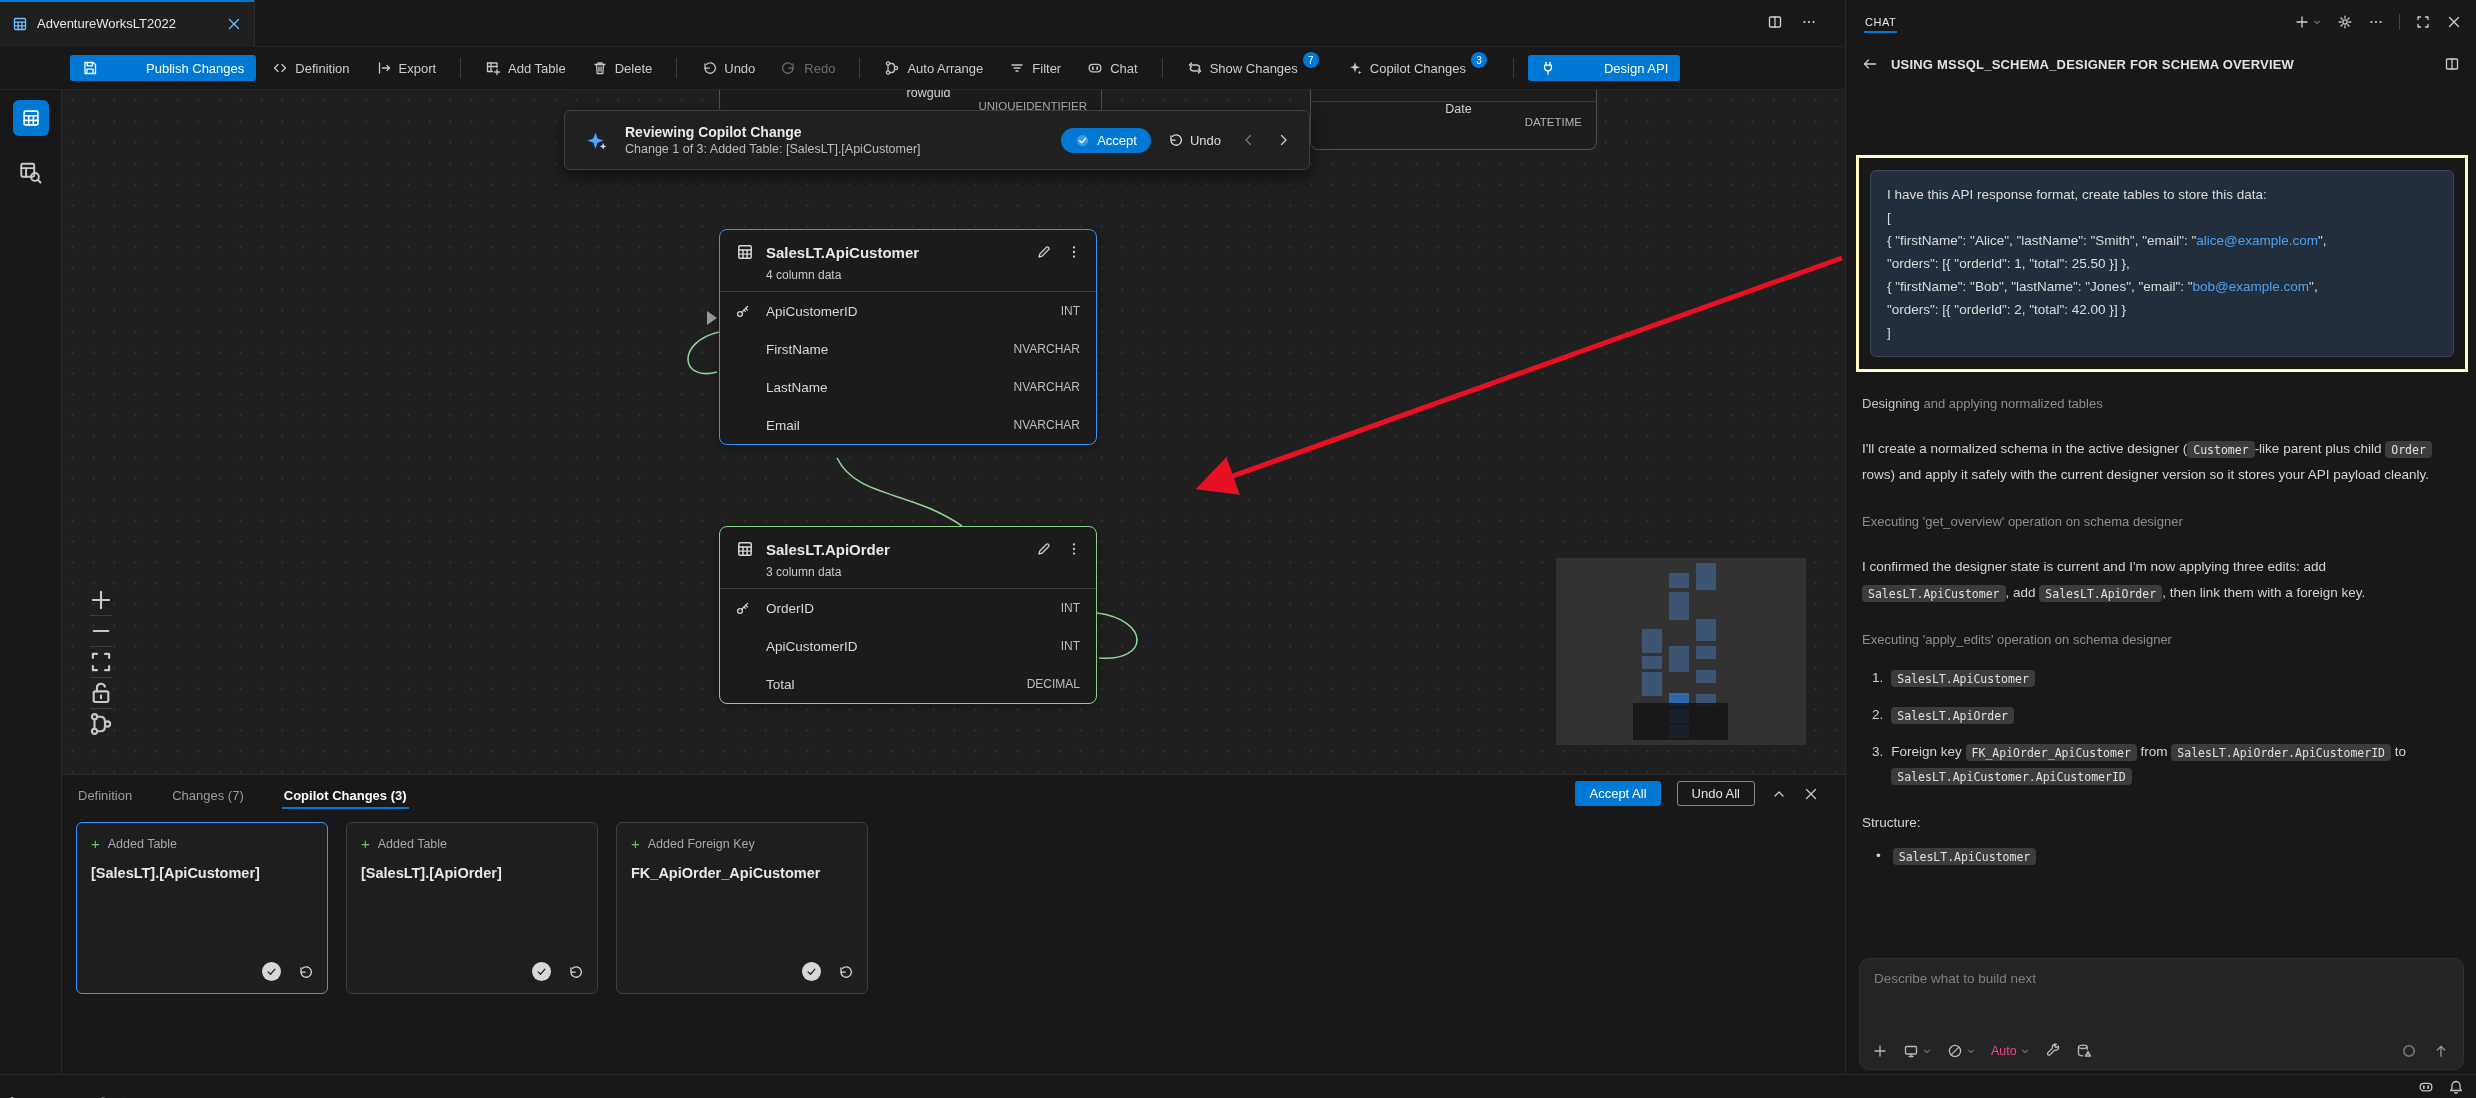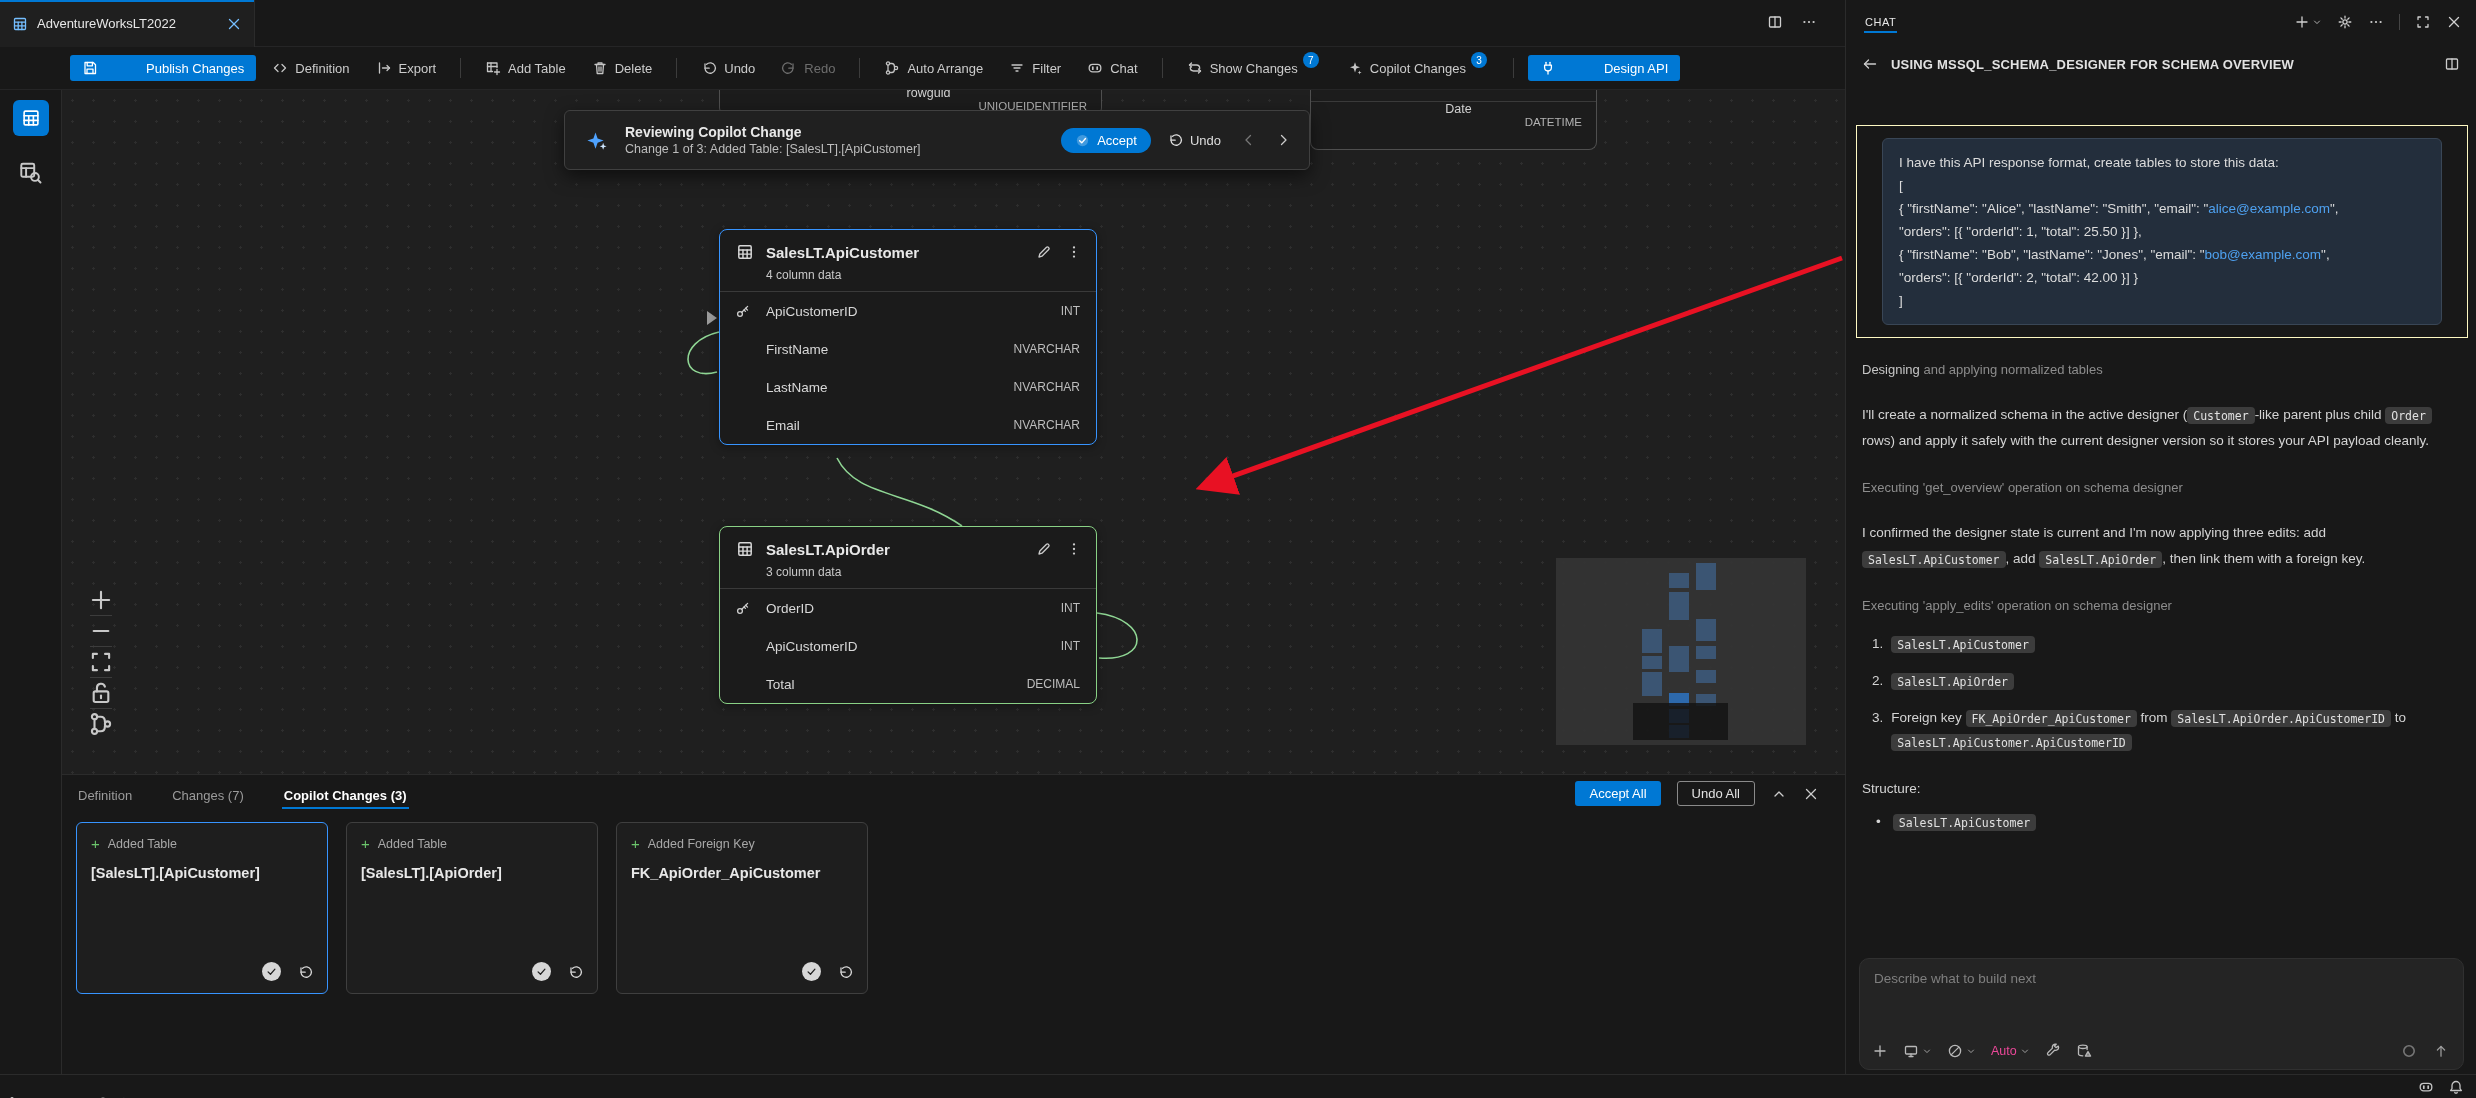--- a/index.html
+++ b/index.html
@@ -118,21 +118,21 @@
   .chat-label { font-size:11px; letter-spacing:.5px; color:#e7e7e7; position:relative; padding:13px 1px; }
   .chat-label::after { content:""; position:absolute; left:0; right:0; bottom:8px; height:2px; background:#0078d4; }
   .chat-head-acts { margin-left:auto; display:flex; align-items:center; gap:15px; color:#cfcfcf; }
   .vsep { width:1px; height:16px; background:#454545; }
   .plusdrop { display:flex; align-items:center; gap:2px; }
   .plusdrop .chev { width:10px; height:10px; }
   .chat-title-row { position:absolute; left:0; top:44px; width:100%; height:40px; display:flex; align-items:center; gap:13px; padding:0 16px; }
   .chat-title { font-size:13px; font-weight:bold; color:#e2e2e2; letter-spacing:.2px; white-space:nowrap; overflow:hidden; flex:1; }
   .chat-body { position:absolute; left:0; top:84px; width:100%; height:868px; padding:0 16px; overflow:hidden; }
 
-  .anno-box { margin:41px -8px 0 -6px; border:1px solid #fef9c3; padding:12px 25px; }
+  .anno-box { margin:71px -8px 0 -6px; border:3px solid #fef9c3; padding:12px 11px; }
   .bubble { background:#232e3c; border:1px solid #394656; border-radius:6px; padding:12px 16px; }
   .bubble .line { font-size:13.5px; line-height:23px; color:#dcdcdc; white-space:nowrap; }
   .bubble .link { color:#4ea1f0; }
 
   .flow .status { margin-top:24px; font-size:13px; color:#8d8d8d; line-height:20px; }
   .flow .status .lead { color:#c6c6c6; }
   .flow .status:first-child { margin-top:22px; }
   .flow .para { margin-top:22px; font-size:13.5px; color:#d4d4d4; line-height:26px; }
   .chip { font-family:"DejaVu Sans Mono","Liberation Mono",monospace; font-size:11.5px; background:#3c3c3c; color:#e0e0e0;
           border-radius:4px; padding:1.5px 6px; white-space:nowrap; }

